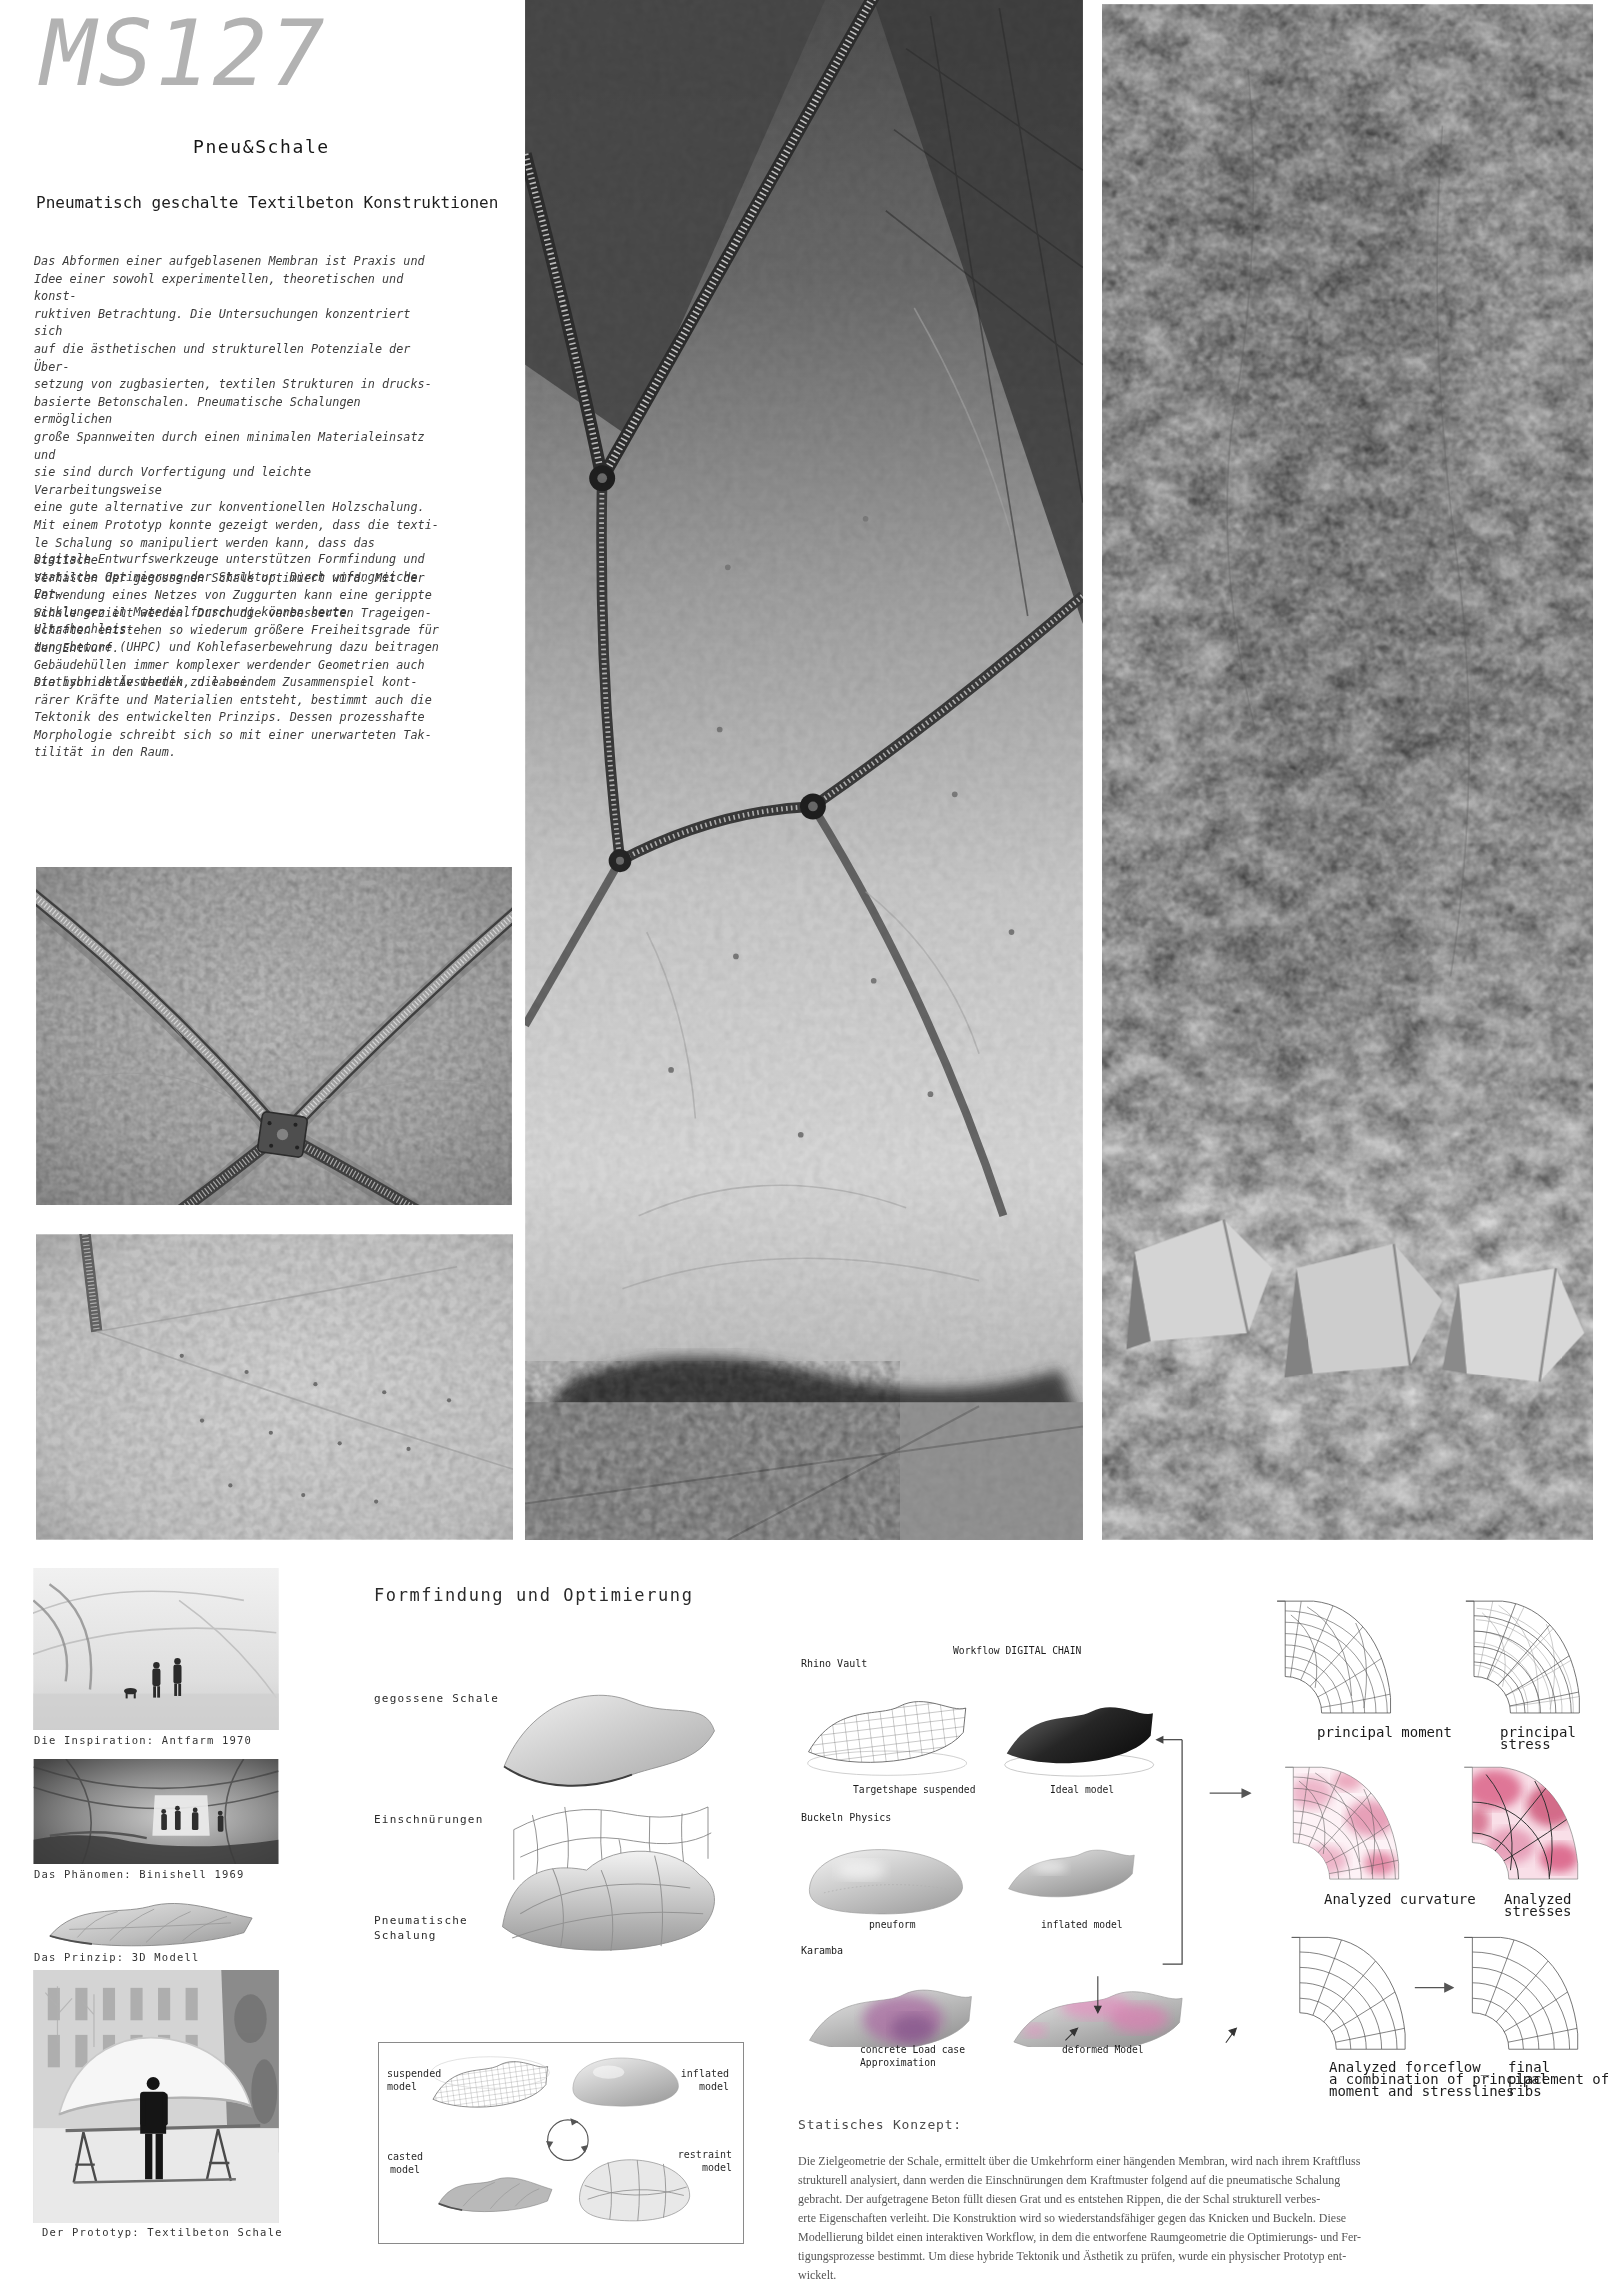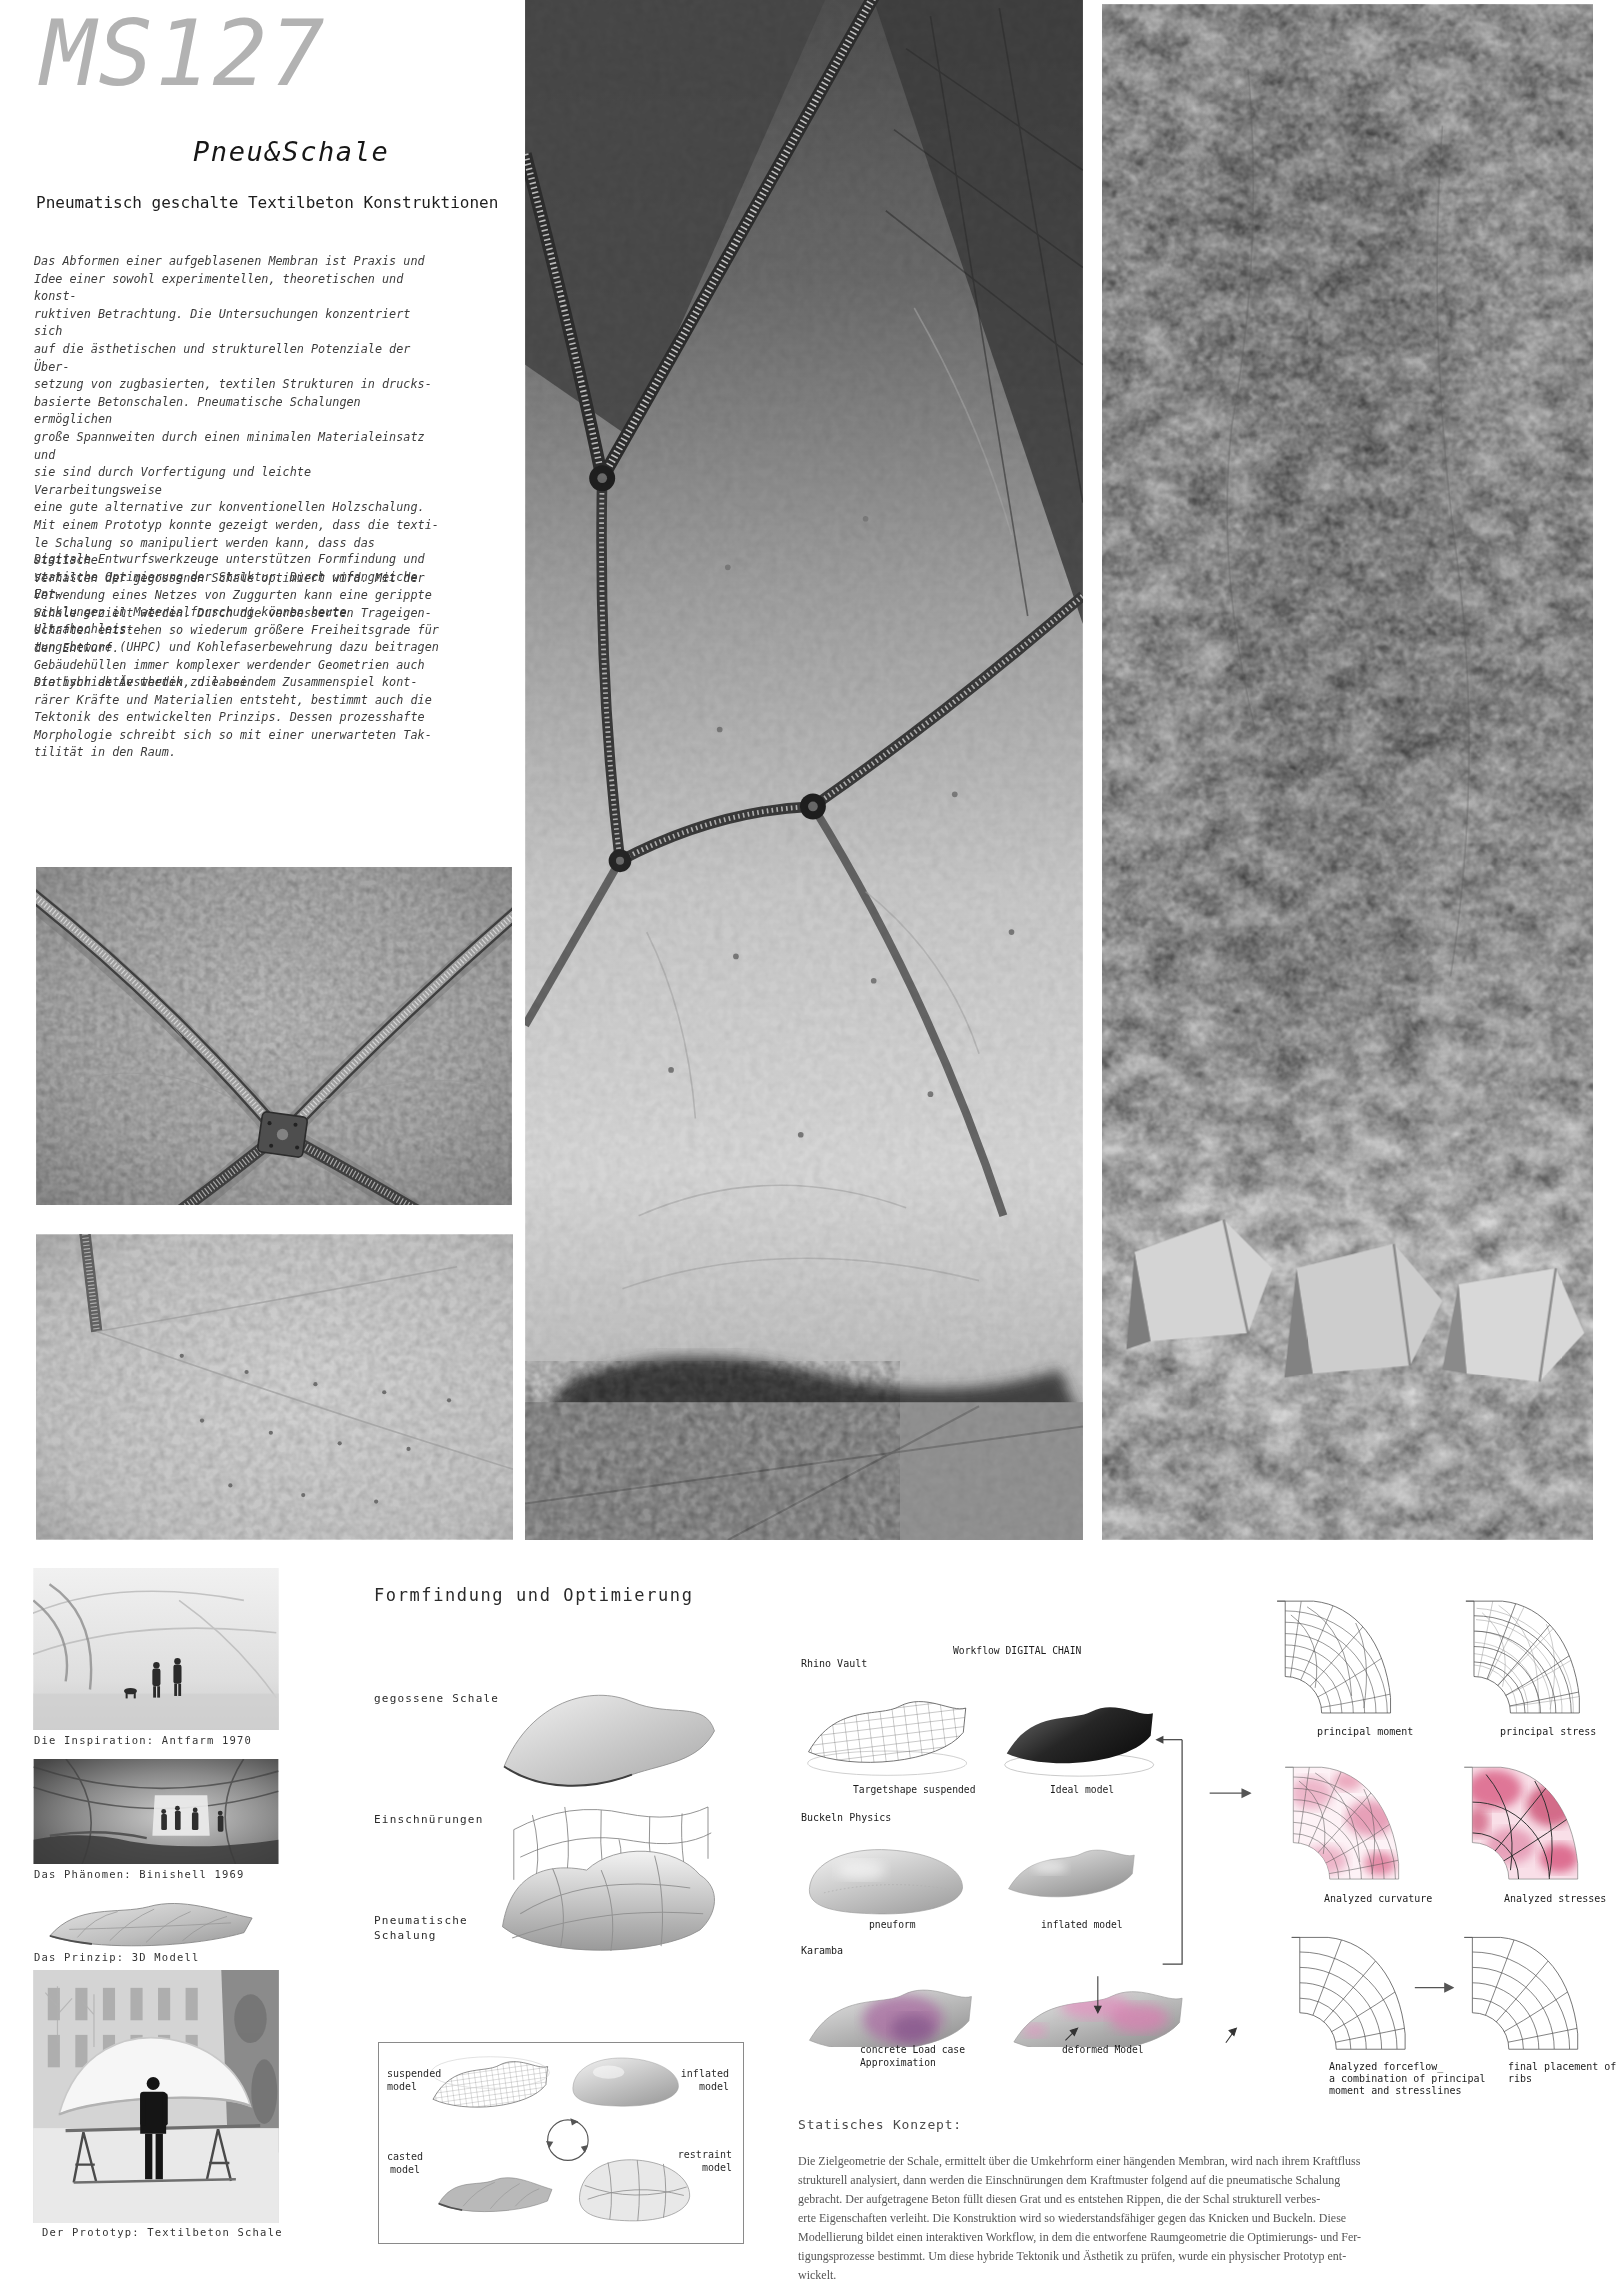--- a/index.html
+++ b/index.html
@@ -1,29 +1,29 @@
 <!DOCTYPE html>
 <html style="font-size:13px"><head>
 <meta charset="utf-8">
 <style>
   html,body{margin:0;padding:0;background:#ffffff;}
   #poster{position:relative;width:1621px;height:2295px;background:#ffffff;overflow:hidden;
           font-family:"DejaVu Sans Mono","Liberation Mono",monospace;color:#1c1c1c;}
   .abs{position:absolute;}
   .prelines{white-space:pre-line;}
   #ms-title{left:41px;top:8px;font-size:91px;font-style:italic;color:#b2b2b2;letter-spacing:2.4px;line-height:1;}
-  #proj-title{left:193px;top:136px;font-size:27px;letter-spacing:1.6px;font-weight:500;color:#161616;font-style:italic;}
+  #proj-title{left:193px;top:136px;font-size:18px;letter-spacing:1.6px;font-weight:500;color:#161616;}
   #tagline{left:36px;top:193px;font-size:16px;color:#1d1d1d;}
   .bodytext{left:34px;width:405px;font-size:11.8px;line-height:17.6px;font-style:italic;color:#3c3c3c;}
   .caption{left:34px;font-size:10.5px;letter-spacing:1.2px;color:#333;}
   #ff-heading{left:374px;top:1585px;font-size:17px;letter-spacing:1.6px;color:#2a2a2a;}
   .stack-label{left:374px;font-size:11px;letter-spacing:1.2px;color:#2a2a2a;line-height:15.4px;}
   .tool-label{font-size:10px;color:#1b1b1b;}
   .wf-label{font-size:9.7px;color:#1b1b1b;line-height:13px;}
-  .an-label{font-size:10px;color:#1b1b1b;line-height:12px;padding-left:43px;}
+  .an-label{font-size:14px;color:#1b1b1b;line-height:12px;padding-left:43px;}
   .cy-label{font-size:10px;color:#2a2a2a;line-height:13px;}
   #statics-heading{left:798px;top:2117px;font-size:13px;letter-spacing:0.8px;color:#4a4a4a;}
   #statics-body{left:798px;top:2152px;width:819px;font-size:12px;line-height:19px;color:#555;font-family:Liberation Serif, serif;}
   #cycle-box{left:378px;top:2042px;width:364px;height:200px;border:1.2px solid #8a8a8a;background:#fff;}
   .photo{display:block;}
 </style>
 </head>
 <body>
 
 <div id="poster">

